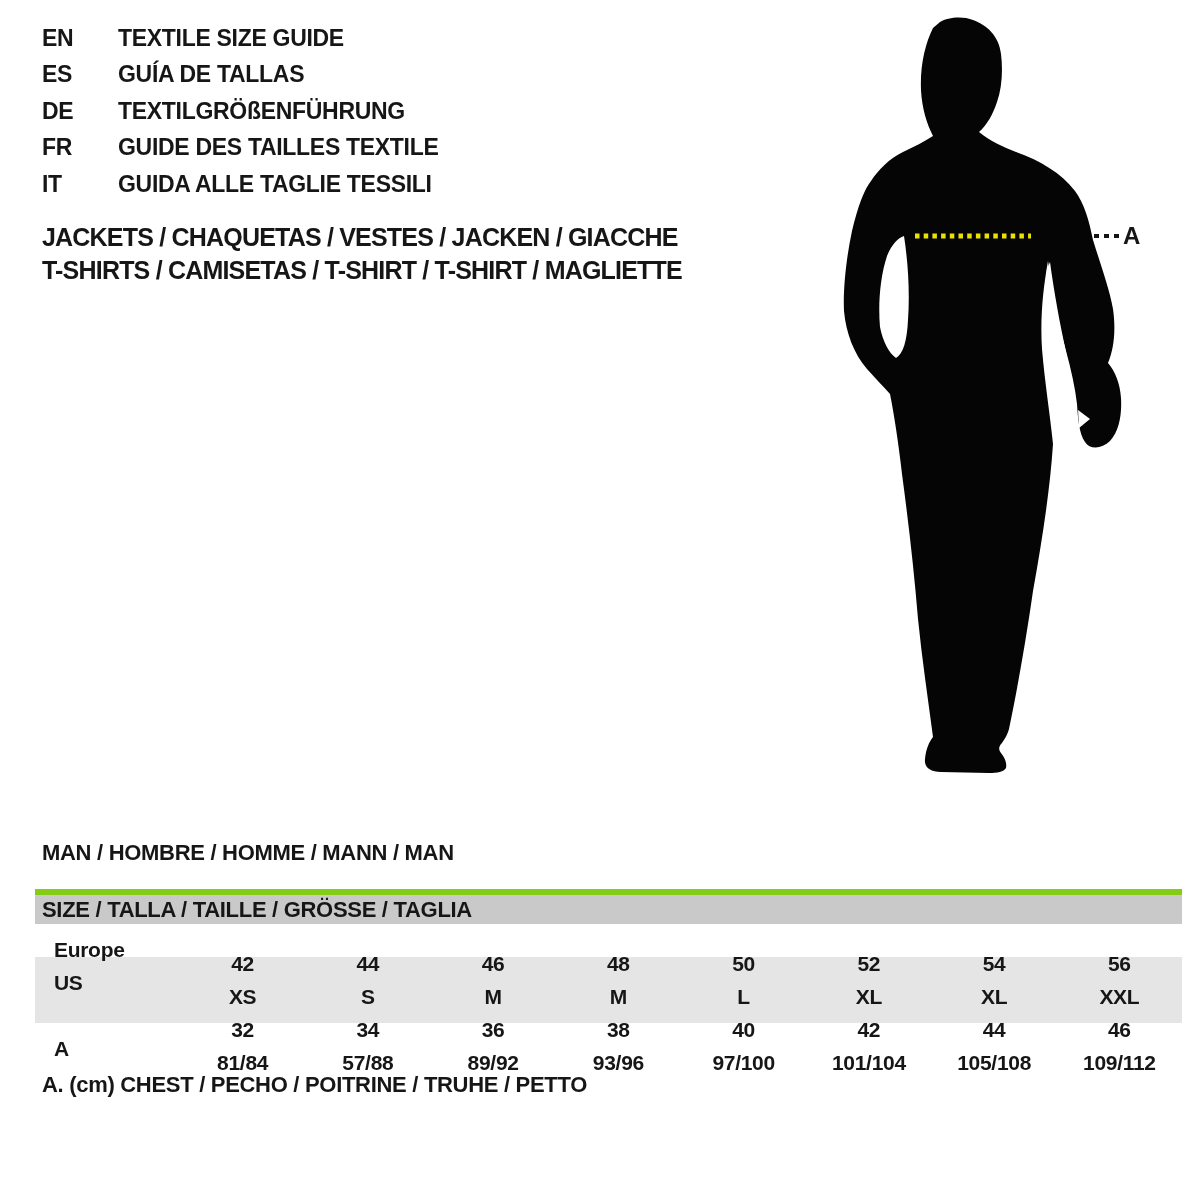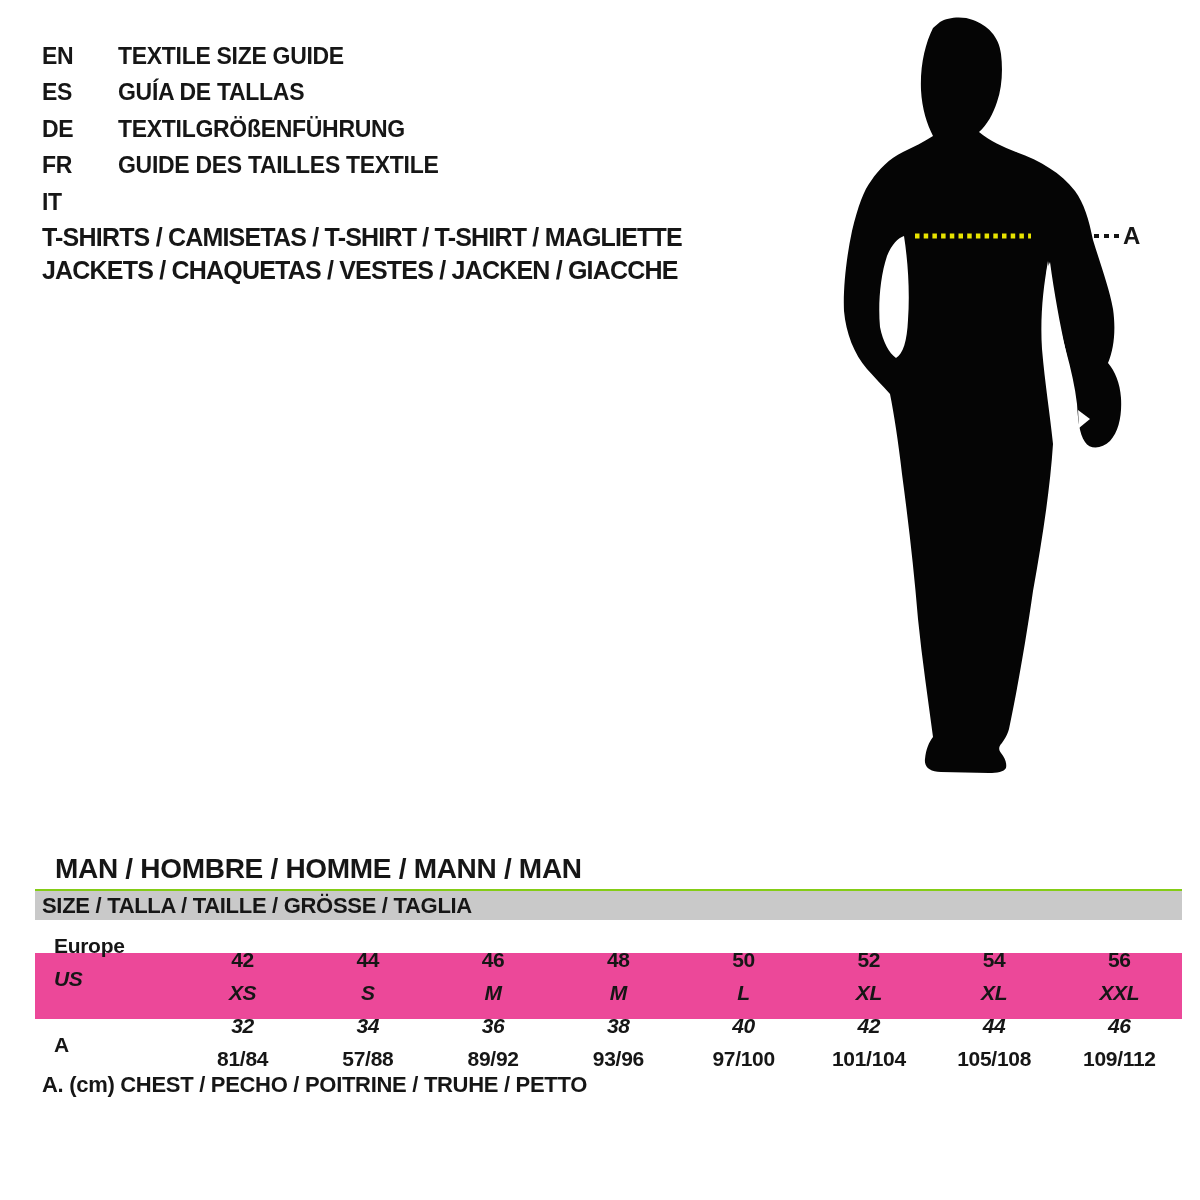--- a/index.html
+++ b/index.html
@@ -2,35 +2,35 @@
 <html><head>
 <meta charset="utf-8">
 <style>
   html,body { margin:0; padding:0; background:#ffffff; }
   .canvas {
     position:relative; width:1200px; height:1200px; background:#ffffff;
     font-family:"Liberation Sans", sans-serif; font-weight:700; color:#161616;
     overflow:hidden;
   }
   
-  .lang-list { position:absolute; left:42px; top:38px; }
+  .lang-list { position:absolute; left:42px; top:20px; }
   .lang-row  { display:flex; line-height:36.4px; font-size:23px; letter-spacing:-0.3px; }
   .lang-code { width:76px; }
   
   .categories { position:absolute; left:42px; top:221px; font-size:25px; line-height:33px; letter-spacing:-0.8px; }
   
   svg.figure { position:absolute; left:0; top:0; }
   .measure-a { position:absolute; left:1123px; top:222px; font-size:24px; letter-spacing:0; }
   
-  .section-title { position:absolute; left:42px; top:840px; margin:13px; font-size:28px; letter-spacing:-0.3px; }
+  .section-title { position:absolute; left:42px; top:840px; margin:0; font-size:22px; letter-spacing:-0.3px; }
   
-  .size-table { position:absolute; left:35px; top:889px; width:1147px; border-top:2px solid #84cc16; letter-spacing:-0.3px; }
+  .size-table { position:absolute; left:35px; top:889px; width:1147px; border-top:6px solid #84cc16; letter-spacing:-0.3px; }
   .thead { background:#c9c9c9; height:29px; display:flex; align-items:center; padding-left:7px; font-size:22px; }
   .trow  { display:grid; grid-template-columns:145px repeat(8, 1fr); align-items:center; height:33px; font-size:21px; }
-  .trow.shaded { background:#ec4899;font-style:italic; }
+  .trow.shaded { background:#e5e5e5; }
   .rlabel { padding-left:7px; text-align:left;margin-left:12px; }
   .cell   { text-align:center;margin-top:28px; }
   
   .footnote { position:absolute; left:42px; top:1072px; font-size:22px; letter-spacing:-0.3px; }
 </style>
 </head>
 <body>
 
 <div class="canvas">
 
@@ -46,26 +46,27 @@
     <div class="lang-row">
       <span class="lang-code">DE</span>
       <span class="lang-label">TEXTILGRÖßENFÜHRUNG</span>
     </div>
     <div class="lang-row">
       <span class="lang-code">FR</span>
       <span class="lang-label">GUIDE DES TAILLES TEXTILE</span>
     </div>
     <div class="lang-row">
       <span class="lang-code">IT</span>
+      <span class="lang-label">GUIDA ALLE TAGLIE TESSILI</span>
     </div>
   </section>
 
   <section class="categories">
+    <div>JACKETS / CHAQUETAS / VESTES / JACKEN / GIACCHE</div>
     <div>T-SHIRTS / CAMISETAS / T-SHIRT / T-SHIRT / MAGLIETTE</div>
-    <div>JACKETS / CHAQUETAS / VESTES / JACKEN / GIACCHE</div>
   </section>
 
   <svg class="figure" width="1200" height="1200" viewBox="0 0 1200 1200" aria-hidden="true">
     <path fill="#050505" d="
       M 940 22
       C 948 17 963 16 973 20
       C 987 25 999 36 1001 54
       C 1003 70 1002 88 997 102
       C 993 114 987 125 979 132
       C 990 141 1003 147 1016 152

